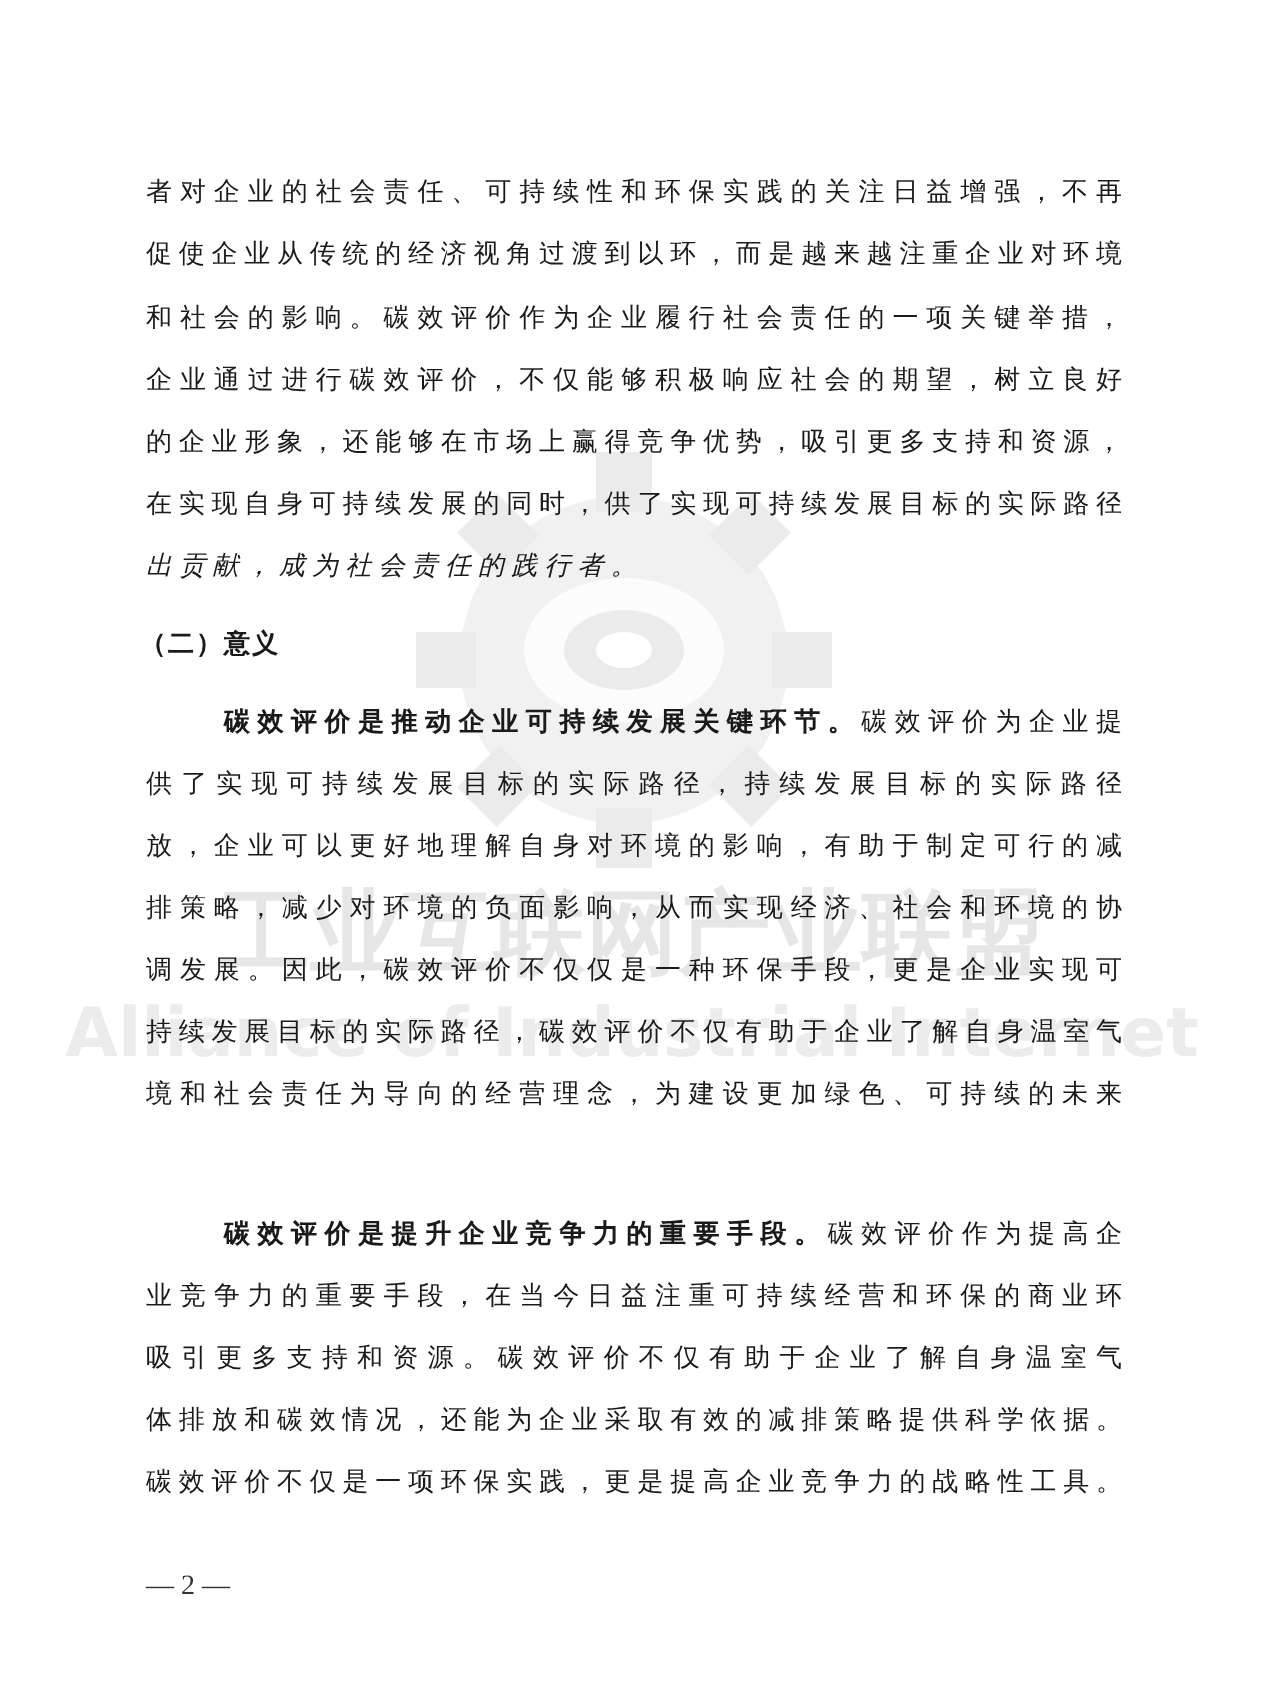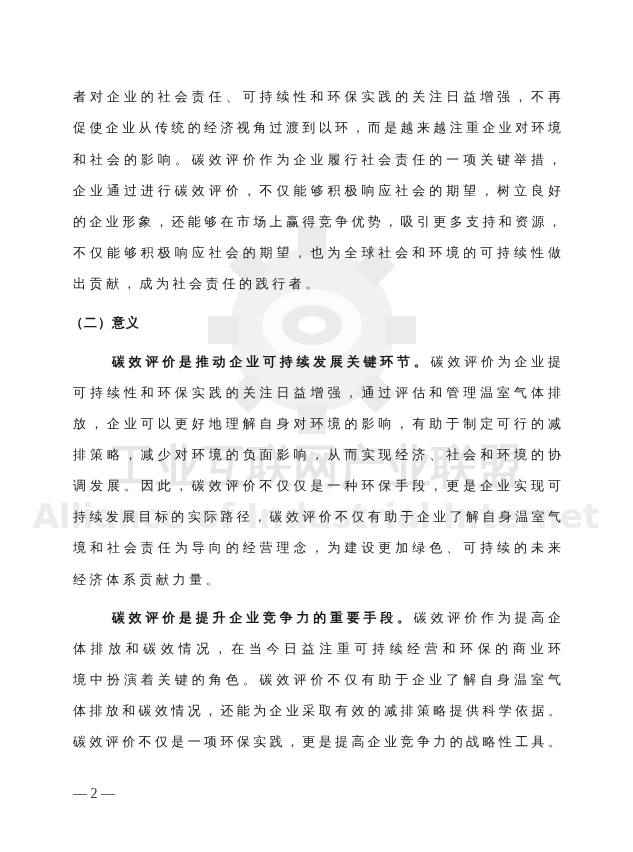--- a/index.html
+++ b/index.html
@@ -4,21 +4,21 @@
 <style>
   html, body { margin: 0; padding: 0; background: #ffffff; }
   body { width: 633px; height: 852px; position: relative; overflow: hidden;
          font-family: "DejaVu Serif", "Liberation Serif", serif; color: #1a1a1a; }
   .page { position: absolute; left: 0; top: 0; width: 633px; height: 852px; background: #fff; }
   .watermark { position: absolute; left: 0; top: 0; width: 633px; height: 852px; pointer-events: none; }
   .line { position: absolute; left: 73px; width: 488px; height: 24px; line-height: 24px;
           font-size: 13px; white-space: nowrap; text-align: justify; text-align-last: justify;
           letter-spacing: 0px; }
   .line.indent { left: 112px; width: 449px; }
-  .line.last { text-align-last: left; letter-spacing: 3.6px; }
+  .line.last { text-align-last: left; letter-spacing: 3.6px; font-style: italic; }
   .line.heading { font-family: "DejaVu Sans", "Liberation Sans", sans-serif; font-weight: bold;
                   text-align-last: left; letter-spacing: 1px; }
   .bold { font-family: "DejaVu Sans", "Liberation Sans", sans-serif; font-weight: bold; }
   .footer { position: absolute; left: 73px; top: 786px; font-size: 14px; color: #333;
             font-family: "Liberation Serif", serif; }
 </style>
 </head>
 <body>
 
 <div class="page">
@@ -43,34 +43,33 @@
     </g>
     <text x="316" y="482" text-anchor="middle" font-size="46" font-weight="bold" fill="#e6e6e6" font-family="DejaVu Sans, sans-serif">工业互联网产业联盟</text>
     <text x="316" y="528" text-anchor="middle" font-size="34" font-weight="bold" fill="#ececec" font-family="DejaVu Sans, sans-serif">Alliance of Industrial Internet</text>
   </svg>
 
   <div class="line" style="top:85px">者对企业的社会责任、可持续性和环保实践的关注日益增强，不再</div>
   <div class="line" style="top:116px">促使企业从传统的经济视角过渡到以环，而是越来越注重企业对环境</div>
   <div class="line" style="top:148px">和社会的影响。碳效评价作为企业履行社会责任的一项关键举措，</div>
   <div class="line" style="top:179px">企业通过进行碳效评价，不仅能够积极响应社会的期望，树立良好</div>
   <div class="line" style="top:210px">的企业形象，还能够在市场上赢得竞争优势，吸引更多支持和资源，</div>
-  <div class="line" style="top:241px">不仅能够积极响应社会的期望，也为全球社会和环境的可持续性做</div>
+  <div class="line" style="top:241px">在实现自身可持续发展的同时，供了实现可持续发展目标的实际路径</div>
   <div class="line last" style="top:272px">出贡献，成为社会责任的践行者。</div>
 
   <div class="line heading" style="top:311px; left:70px;">（二）意义</div>
 
   <div class="line indent" style="top:350px"><span class="bold">碳效评价是推动企业可持续发展关键环节。</span><span>碳效评价为企业提</span></div>
-  <div class="line" style="top:381px">可持续性和环保实践的关注日益增强，通过评估和管理温室气体排</div>
+  <div class="line" style="top:381px">供了实现可持续发展目标的实际路径，持续发展目标的实际路径</div>
   <div class="line" style="top:412px">放，企业可以更好地理解自身对环境的影响，有助于制定可行的减</div>
   <div class="line" style="top:443px">排策略，减少对环境的负面影响，从而实现经济、社会和环境的协</div>
   <div class="line" style="top:474px">调发展。因此，碳效评价不仅仅是一种环保手段，更是企业实现可</div>
   <div class="line" style="top:505px">持续发展目标的实际路径，碳效评价不仅有助于企业了解自身温室气</div>
   <div class="line" style="top:536px">境和社会责任为导向的经营理念，为建设更加绿色、可持续的未来</div>
-  <div class="line last" style="top:568px">经济体系贡献力量。</div>
 
   <div class="line indent" style="top:606px"><span class="bold">碳效评价是提升企业竞争力的重要手段。</span><span>碳效评价作为提高企</span></div>
-  <div class="line" style="top:637px">体排放和碳效情况，在当今日益注重可持续经营和环保的商业环</div>
-  <div class="line" style="top:668px">境中扮演着关键的角色。碳效评价不仅有助于企业了解自身温室气</div>
+  <div class="line" style="top:637px">业竞争力的重要手段，在当今日益注重可持续经营和环保的商业环</div>
+  <div class="line" style="top:668px">吸引更多支持和资源。碳效评价不仅有助于企业了解自身温室气</div>
   <div class="line" style="top:699px">体排放和碳效情况，还能为企业采取有效的减排策略提供科学依据。</div>
   <div class="line" style="top:730px">碳效评价不仅是一项环保实践，更是提高企业竞争力的战略性工具。</div>
 
   <div class="footer">— 2 —</div>
 </div>
 
 </body></html>

